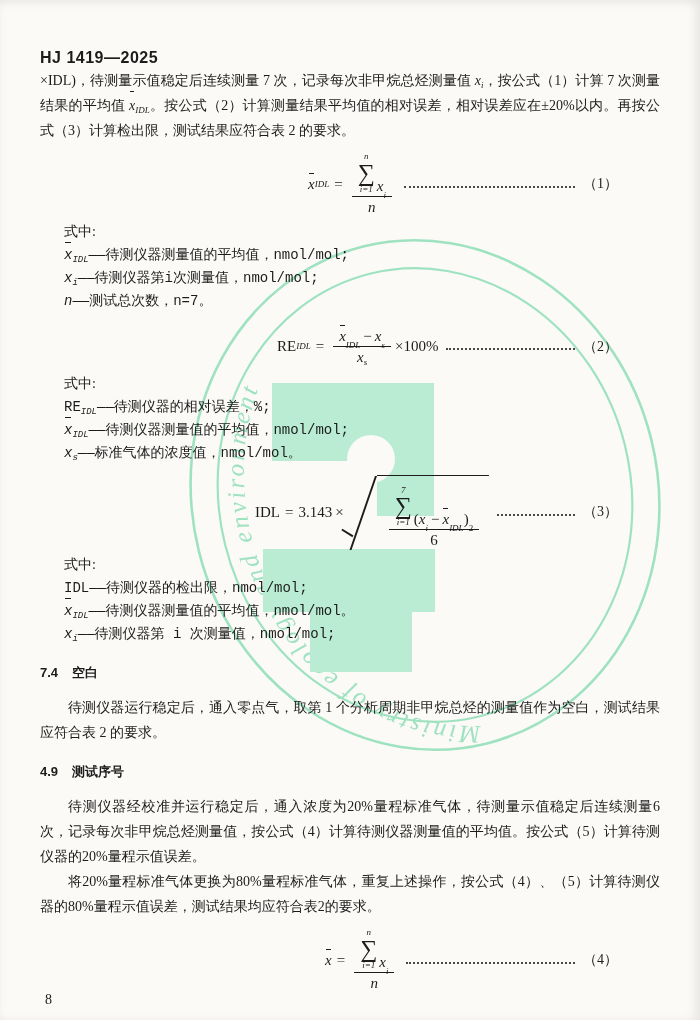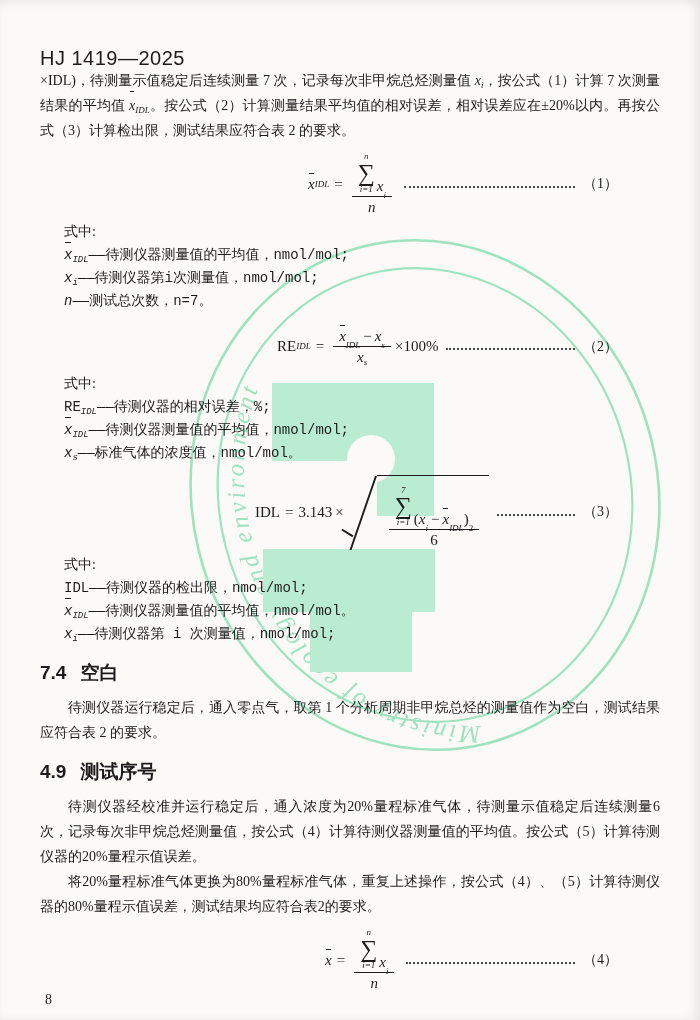--- a/index.html
+++ b/index.html
@@ -4,21 +4,21 @@
 <style>
   html,body{margin:0;padding:0;}
   body{background:#d9d9d6;font-family:"Liberation Serif","DejaVu Serif",serif;}
   .page{
     position:relative;width:700px;height:1020px;margin:0 auto;
     background:#fbfaf7;color:#1c1c1c;overflow:hidden;
     box-shadow:inset -6px 0 10px rgba(0,0,0,0.06), inset 0 4px 8px rgba(0,0,0,0.04);
   }
   .wm{position:absolute;left:0;top:0;z-index:0;}
   .content{position:relative;z-index:1;padding:48px 40px 0 40px;font-size:14px;line-height:25px;}
-  .hj-header{font-family:"Liberation Sans","DejaVu Sans",sans-serif;font-weight:normal;font-size:20px;line-height:20px;letter-spacing:0.5px;}
+  .hj-header{font-family:"Liberation Sans","DejaVu Sans",sans-serif;font-weight:bold;font-size:16px;line-height:20px;letter-spacing:0.5px;}
   p.body-par{margin:0;text-align:justify;}
   .intro{margin-top:16px;}
   .ind{text-indent:2em;}
   
   .iv{font-style:italic;}
   .uv{font-style:normal;}
   .bar{position:relative;display:inline-block;}
   .bar::before{content:"";position:absolute;left:1px;right:1px;top:-2px;border-top:1.4px solid #1c1c1c;}
   .sb{font-size:9px;font-style:italic;vertical-align:-3px;line-height:0;}
   .sp{font-size:9px;vertical-align:7px;line-height:0;}
@@ -34,21 +34,21 @@
   .sum{display:inline-flex;flex-direction:column;align-items:center;margin-right:2px;line-height:1;}
   .sum .s-sup,.sum .s-sub{font-size:9px;font-style:italic;line-height:1.1;}
   .sum .sigma{font-size:24px;line-height:0.95;font-style:normal;}
   .sqrt{position:relative;display:inline-block;border-top:1.5px solid #1c1c1c;margin-left:30px;padding:3px 6px 0 8px;}
   .sqrt::before{content:"";position:absolute;left:-2px;top:0;width:1.6px;height:100%;background:#1c1c1c;transform-origin:top center;transform:skewX(-19deg);}
   .sqrt::after{content:"";position:absolute;left:-36px;bottom:16px;width:13px;height:1.6px;background:#1c1c1c;transform:rotate(32deg);}
   .where{margin:4px 0 0 0;padding-left:24px;}
   .where .wt{line-height:24px;}
   .def{line-height:23px;font-family:Liberation Mono, monospace;}
   .def .term{margin-right:0;}
-  .sec-h{font-family:"Liberation Sans","DejaVu Sans",sans-serif;font-weight:bold;font-size:19px;margin:14px 0 10px 0;}
+  .sec-h{font-family:"Liberation Sans","DejaVu Sans",sans-serif;font-weight:bold;font-size:13px;margin:14px 0 10px 0;}
   .sec-h .sn{margin-right:14px;}
   .pagenum{position:absolute;left:45px;bottom:12px;font-size:14px;z-index:1;}
 </style>
 </head>
 <body>
 
 <div class="page">
 
   <svg class="wm" width="700" height="1020" viewBox="0 0 700 1020">
     <g transform="rotate(-14 425 495)">

